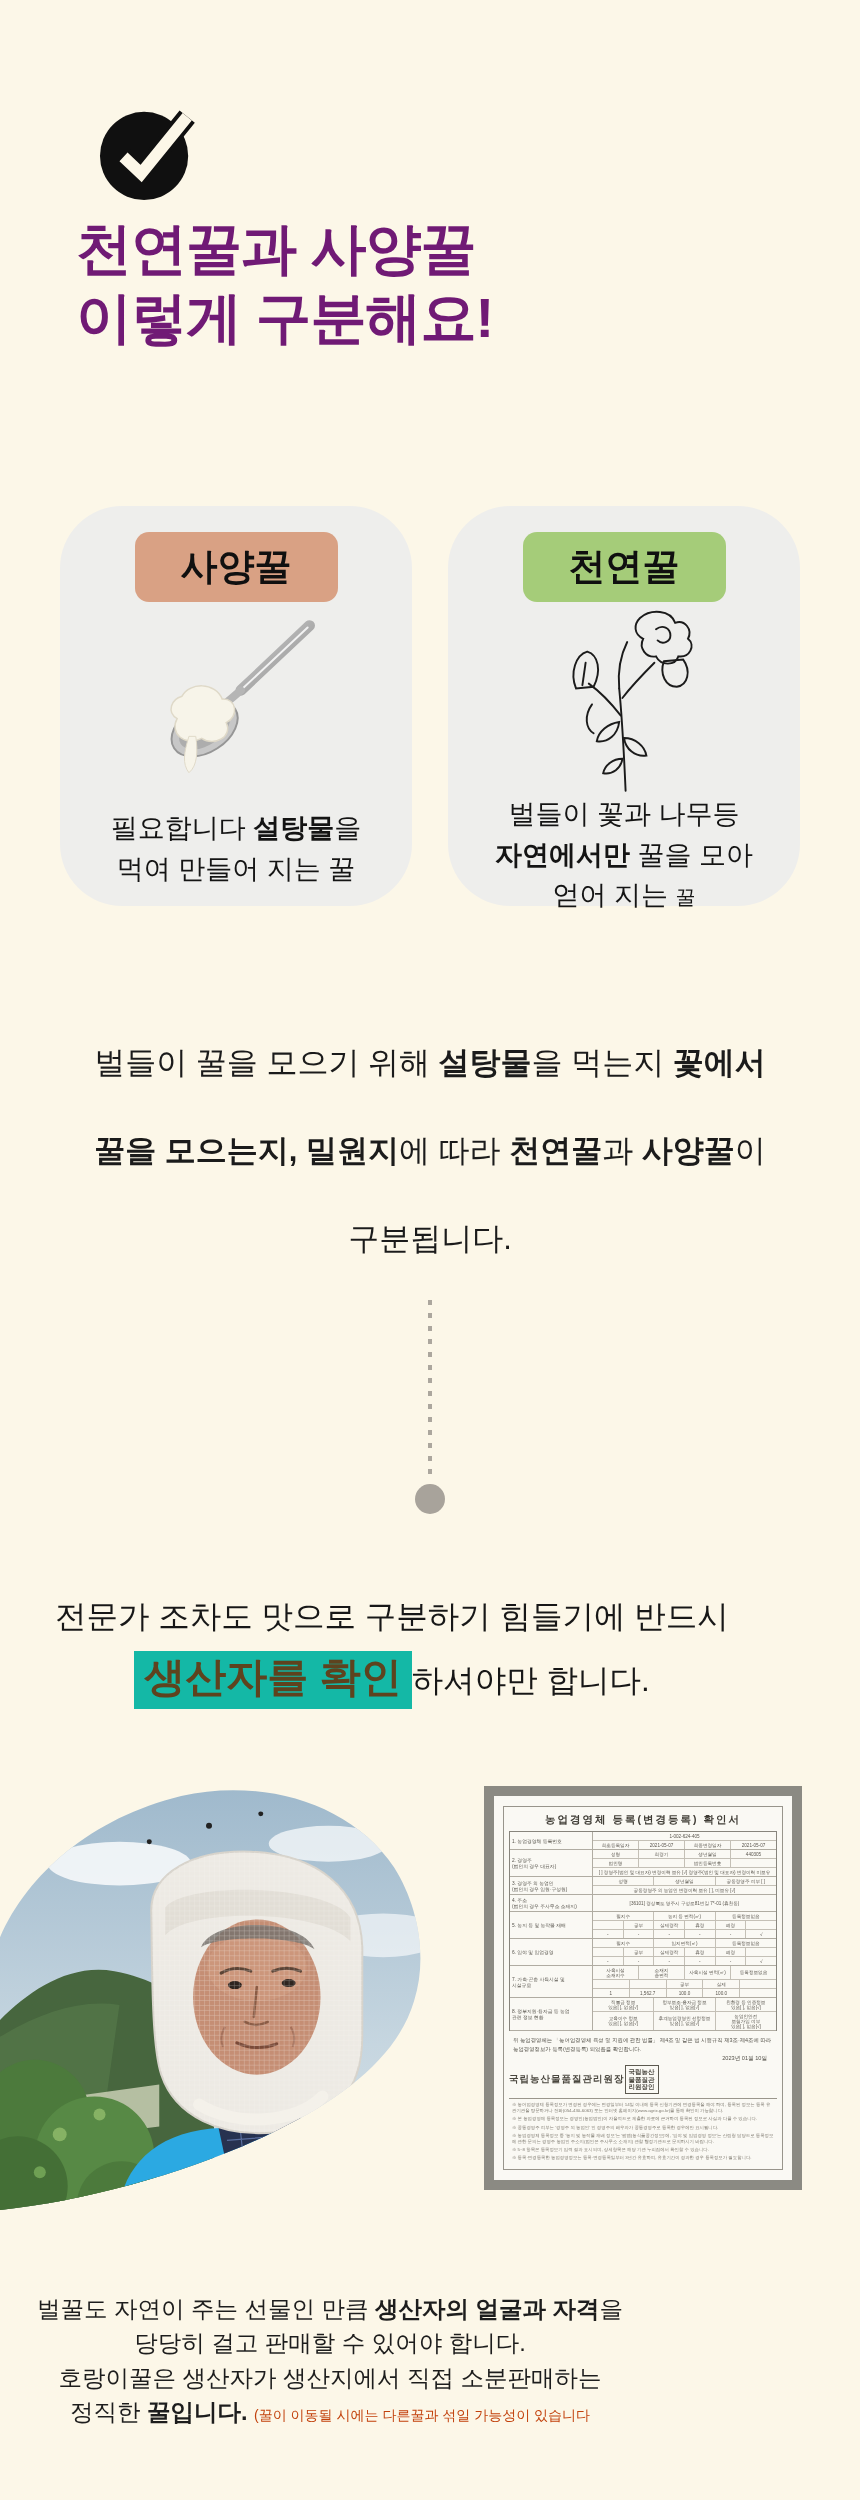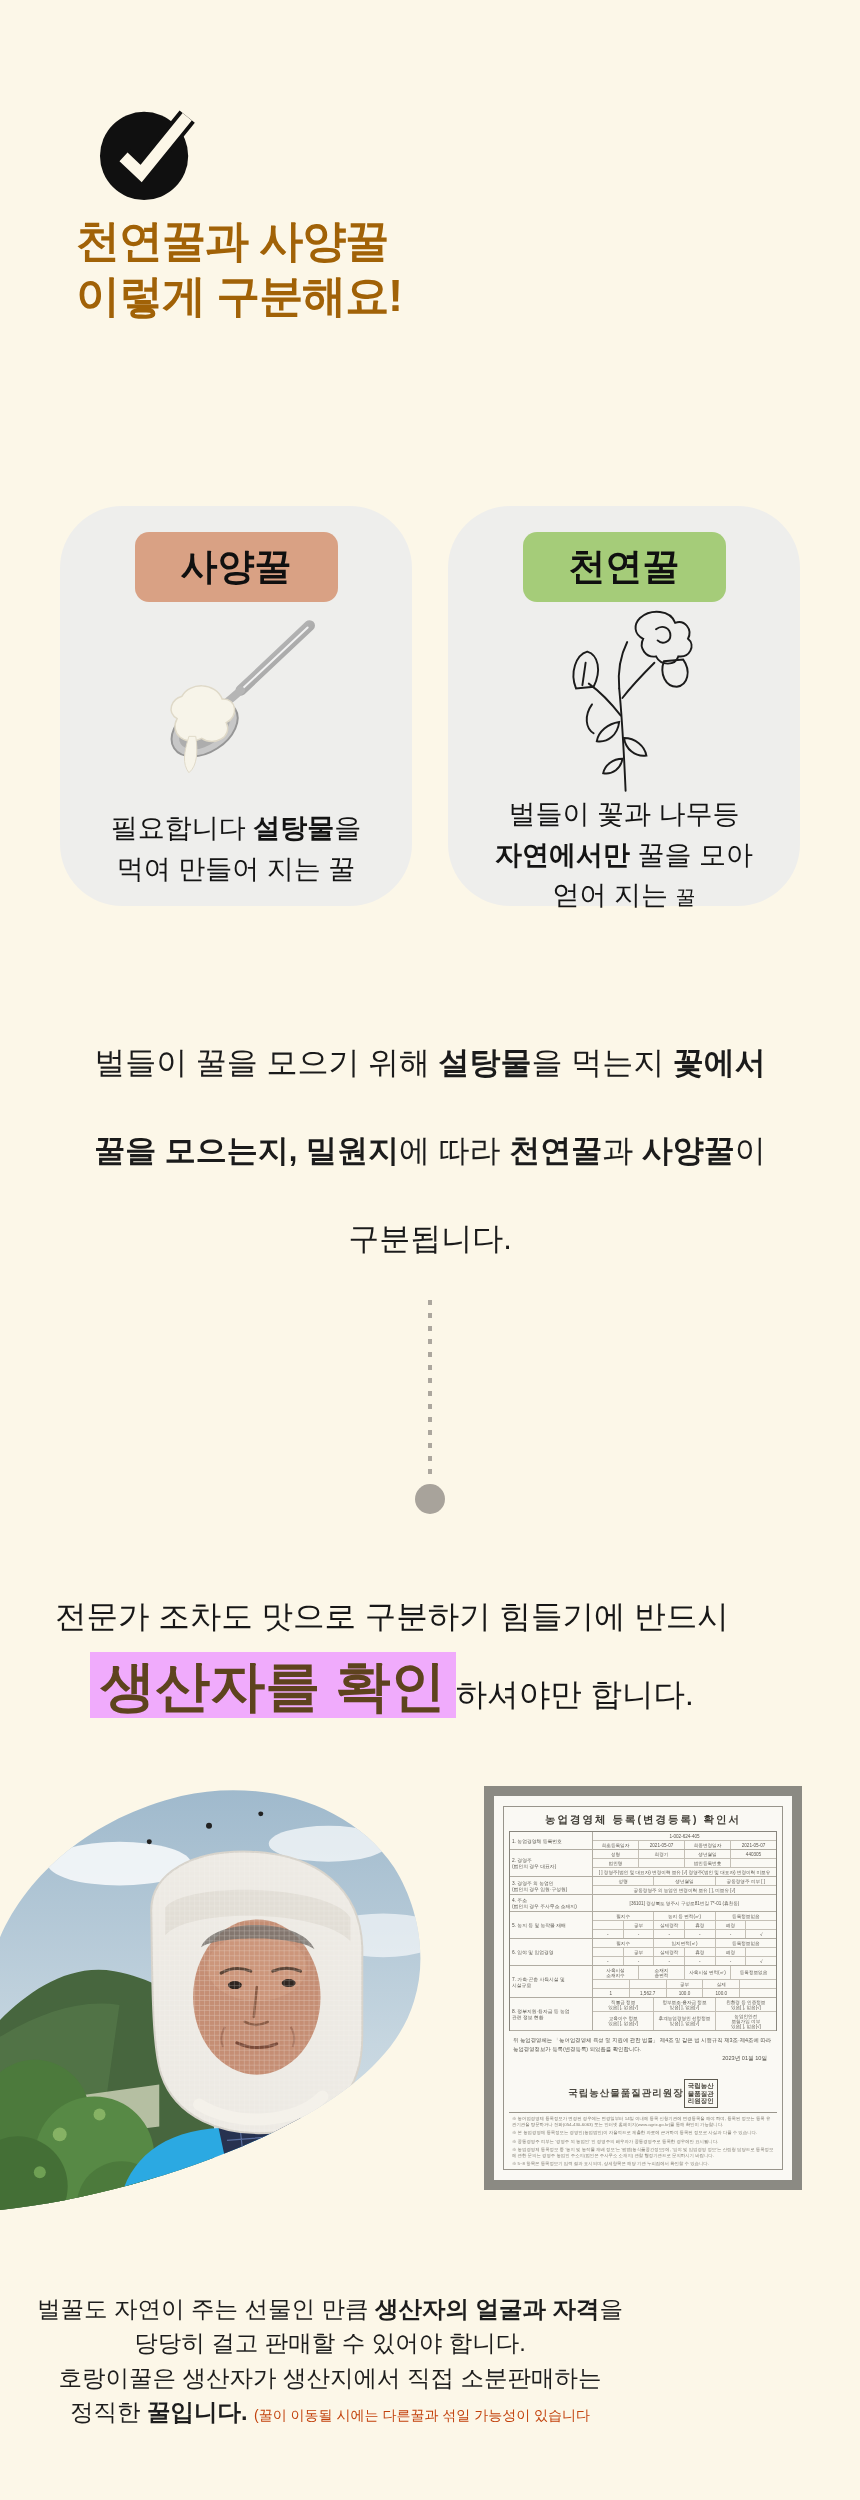--- a/index.html
+++ b/index.html
@@ -3,22 +3,22 @@
 <meta charset="utf-8">
 <style>
   html,body{margin:0;padding:0;background:#FCF7E8;}
   #page{position:relative;width:860px;height:2500px;background:#FCF7E8;overflow:hidden;
         font-family:"Liberation Sans",sans-serif;color:#161616;}
 
   
   .check-badge{position:absolute;left:99px;top:100px;width:98px;height:102px;}
 
   
-  .title{position:absolute;left:76px;top:214px;font-size:44px;font-weight:800;
-         line-height:1.24;letter-spacing:-1px;color:#a16207;}
+  .title{position:absolute;left:76px;top:214px;font-size:56px;font-weight:800;
+         line-height:1.24;letter-spacing:-1px;color:#701a75;}
 
   
   .cards{position:absolute;left:0;top:506px;width:860px;display:flex;justify-content:center;gap:36px;}
   .card{width:352px;height:400px;background:#EEEEEC;border-radius:62px;display:flex;
         flex-direction:column;align-items:center;padding-top:26px;box-sizing:border-box;}
   .pill{font-size:37px;font-weight:800;padding:10px 46px;border-radius:14px;color:#101010;}
   .pill.sugar{background:#D9A184;}
   .pill.natural{background:#A5CC79;}
   .icon-wrap{flex:1;display:flex;align-items:center;justify-content:center;}
   .card-desc{font-size:27px;line-height:1.5;text-align:center;margin-bottom:32px;color:#141414;}
@@ -33,21 +33,21 @@
   
   .connector{position:absolute;left:0;top:1300px;width:860px;display:flex;flex-direction:column;align-items:center;}
   .dotline{width:4px;height:180px;
            background:repeating-linear-gradient(to bottom,#ACA79E 0 5px,transparent 5px 13px);}
   .dot{width:30px;height:30px;border-radius:50%;background:#A8A39B;margin-top:4px;}
 
   
   .expert{position:absolute;left:0;top:1596px;width:784px;text-align:center;color:#171717;}
   .expert-line1{font-size:31.5px;margin:0;}
   .expert-line2{margin-top:12px;font-size:31.5px;}
-  .hl{background:#f0abfc;color:#5E431E;font-weight:800;font-size:55px;padding:3px 10px 1px;}
+  .hl{background:#14b8a6;color:#5E431E;font-weight:800;font-size:41px;padding:3px 10px 9px;}
 
   
   .photo{position:absolute;left:0;top:1784px;width:428px;height:434px;}
 
   
   .certificate{position:absolute;left:484px;top:1786px;width:318px;height:404px;
                border:10px solid #8B8A83;background:#FAF9F4;box-sizing:border-box;padding:10px 9px;}
   .cert-sheet{border:1px solid #98958C;height:100%;box-sizing:border-box;padding:3px 5px;
               display:flex;flex-direction:column;overflow:hidden;}
   .cert-title{font-size:10.5px;font-weight:700;text-align:center;letter-spacing:2px;
@@ -57,21 +57,21 @@
   .cert-label{width:78px;flex:none;font-size:4.8px;color:#55524A;padding:2px;
               white-space:pre-line;border-right:1px solid #B0ACA2;display:flex;align-items:center;}
   .cert-cells{flex:1;display:flex;flex-direction:column;}
   .cert-line{display:flex;flex:1;}
   .cert-line + .cert-line{border-top:1px solid #C4C0B6;}
   .cert-cell{flex:1;font-size:4.6px;color:#5A564E;text-align:center;padding:1.5px 1px;
              white-space:pre-line;display:flex;align-items:center;justify-content:center;}
   .cert-cell + .cert-cell{border-left:1px solid #C4C0B6;}
   .cert-confirm{font-size:5.4px;color:#55524A;margin-top:4px;line-height:1.6;padding:1px 4px 0;}
   .cert-date{font-size:5.6px;text-align:right;color:#55524A;margin:2px 10px 0 0;}
-  .cert-issuer-row{display:flex;align-items:center;justify-content:center;margin:16px 0 2px;}
+  .cert-issuer-row{display:flex;align-items:center;justify-content:flex-start;margin:2px 0 2px;}
   .cert-issuer{font-size:9.5px;font-weight:700;color:#4A473F;letter-spacing:1px;}
   .cert-stamp{font-size:6.5px;line-height:1.15;border:1.5px solid #5C594F;color:#4A473F;
               padding:2px 3px;white-space:pre-line;font-weight:700;text-align:center;}
   .cert-notes{border-top:1px solid #9A968C;margin-top:2px;padding:3px 3px 0;}
   .cert-note{font-size:4.4px;color:#807C72;line-height:1.5;margin-bottom:1.5px;}
 
   
   .footer-text{position:absolute;left:10px;top:2292px;width:640px;text-align:center;
                font-size:23.5px;line-height:1.46;color:#1d1d1d;}
   .footer-text b{font-weight:800;}

